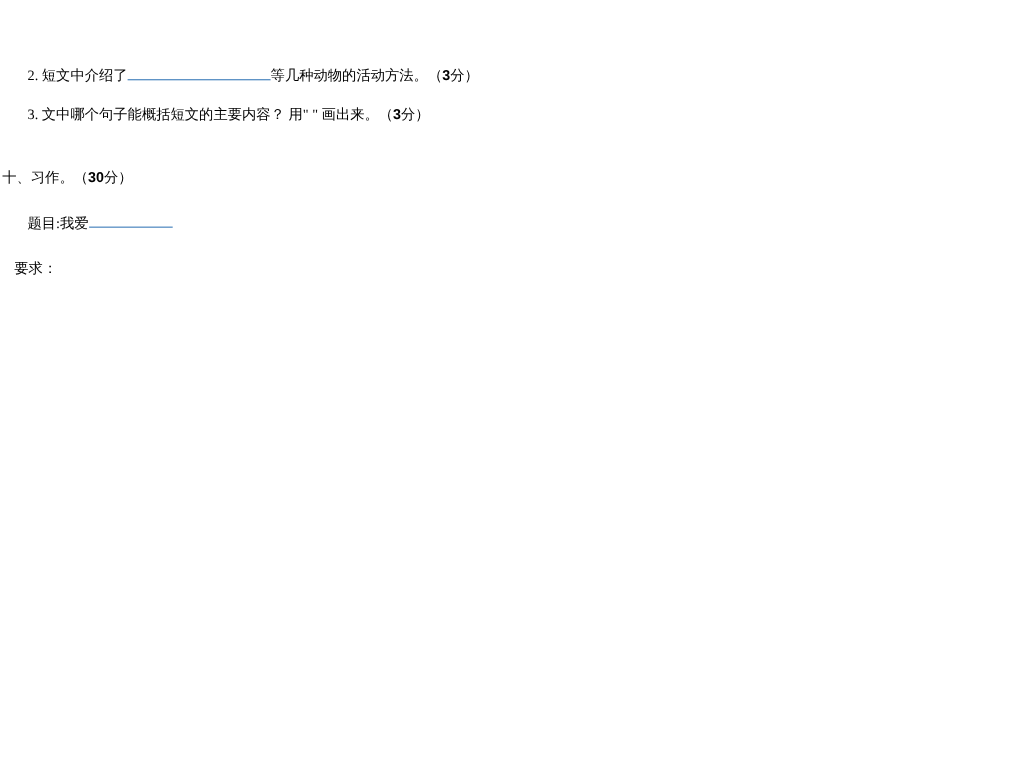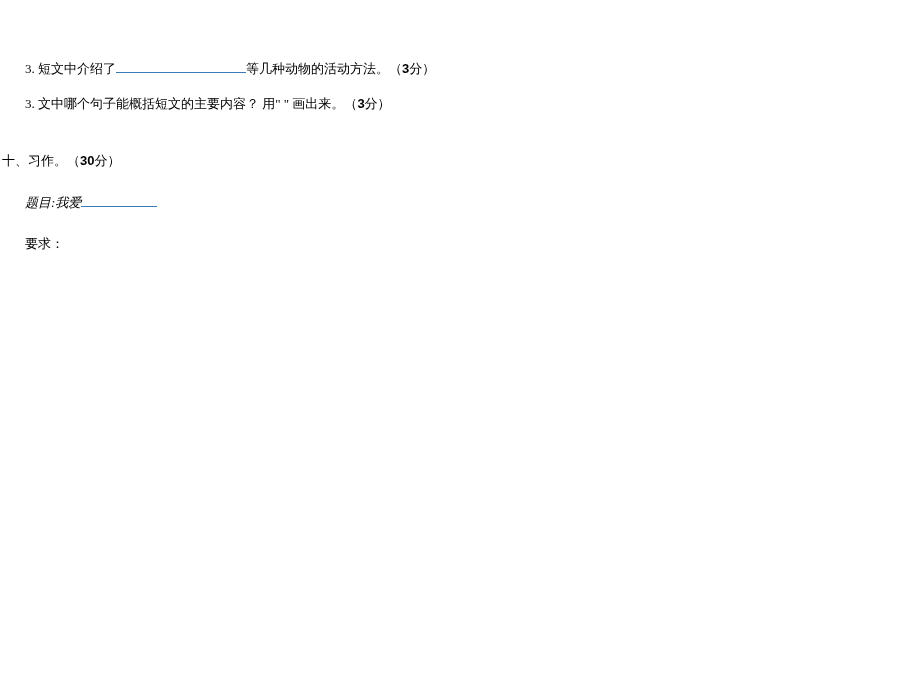--- a/index.html
+++ b/index.html
@@ -29,24 +29,23 @@
       margin-left: 25px;
       margin-top: 14px;
     }
     .section-ten {
       margin-left: 2px;
       margin-top: 39px;
     }
     .title-line {
       margin-left: 25px;
       margin-top: 23px;
-      font-style: italic;
     }
     .req-line {
-      margin-left: 25px;
+      margin-left: 13px;
       margin-top: 23px;
     }
     .blank-blue {
       display: inline-block;
       border-bottom: 1px solid #3a7ab8;
       color: #3a7ab8;
       vertical-align: baseline;
       height: 13px;
     }
     .blank-long {
@@ -57,21 +56,21 @@
     }
     .bold-num {
       font-weight: bold;
       font-family: Arial, sans-serif;
     }
   </style>
 </head>
 <body>
 
 <div class="line q2">
-  <span>3. 短文中介绍了</span><span class="blank-blue blank-long"></span><span>等几种动物的活动方法。（</span><span class="bold-num">3</span><span>分）</span>
+  <span>2. 短文中介绍了</span><span class="blank-blue blank-long"></span><span>等几种动物的活动方法。（</span><span class="bold-num">3</span><span>分）</span>
 </div>
 
 <div class="line q3">
   <span>3. 文中哪个句子能概括短文的主要内容？ 用" " 画出来。（</span><span class="bold-num">3</span><span>分）</span>
 </div>
 
 <div class="line section-ten">
   <span>十、习作。（</span><span class="bold-num">30</span><span>分）</span>
 </div>
 

